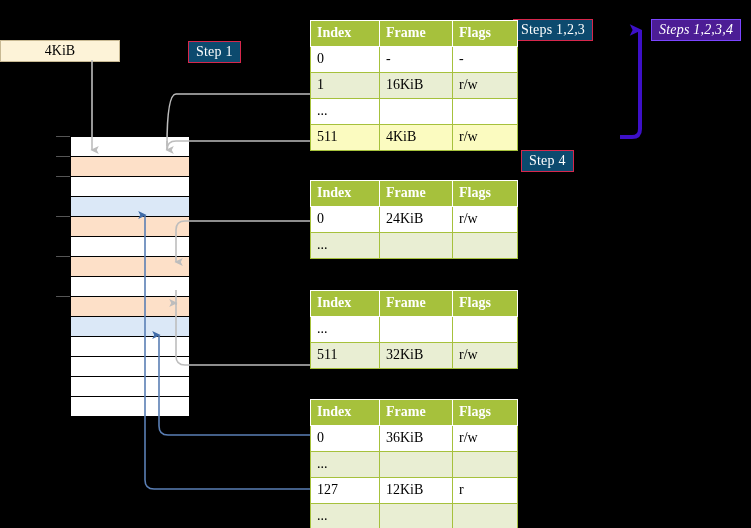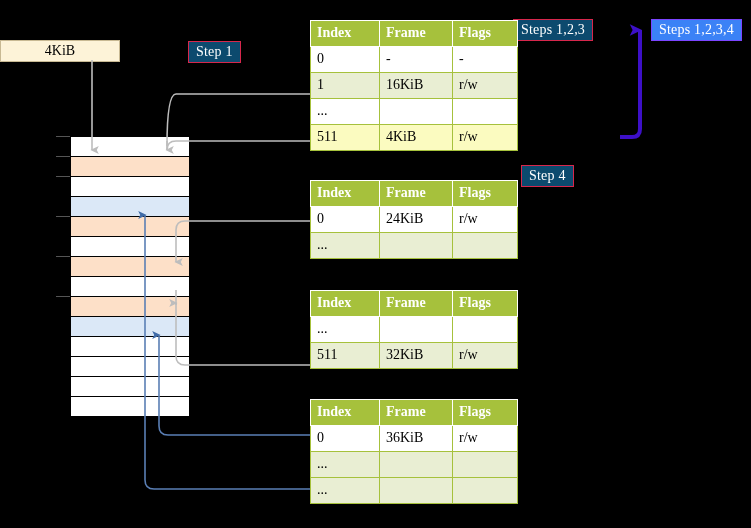--- a/index.html
+++ b/index.html
@@ -15,21 +15,21 @@
     position:absolute;
     color:#ffffff;
     font-family:"Liberation Serif", serif;
     font-size:14px;
     line-height:17px;
     padding:1px 7px 2px 7px;
     white-space:nowrap;
     letter-spacing:0.2px;
   }
   .badge.red{background:#0c4a6e;border:1px solid #d7274c;}
-  .badge.blue{background:#3b82f6;border:1px solid #7b45ff;}
+  .badge.blue{background:#4c1d95;border:1px solid #7b45ff;font-style:italic;}
 
   
   .kib-box{
     position:absolute;
     background:#fdf3d8;
     border:1px solid #c8b993;
     font-size:14px;
     text-align:center;
     color:#000;
     line-height:1;
@@ -101,21 +101,21 @@
   </div>
 
   <div class="badge red" style="left:513px;top:19px;">
     <span>Steps 1,2,3</span>
   </div>
 
   <div class="badge blue" style="left:651px;top:19px;">
     <span>Steps 1,2,3,4</span>
   </div>
 
-  <div class="badge red" style="left:521px;top:165px;">
+  <div class="badge red" style="left:521px;top:150px;">
     <span>Step 4</span>
   </div>
 
   <div class="memcol" id="memcol" style="left:70px;top:136px;width:120px;height:280px;">
       <div class="memrow" style="top: 0px; height: 21px; width: 120px;"></div>
       <div class="memrow orange" style="top: 20px; height: 21px; width: 120px;"></div>
       <div class="memrow" style="top: 40px; height: 21px; width: 120px;"></div>
       <div class="memrow blue" style="top: 60px; height: 21px; width: 120px;"></div>
       <div class="memrow orange" style="top: 80px; height: 21px; width: 120px;"></div>
       <div class="memrow" style="top: 100px; height: 21px; width: 120px;"></div>
@@ -224,20 +224,25 @@
         <tr>
           <td class="col-i">0</td>
           <td class="col-f">36KiB</td>
           <td class="col-g">r/w</td>
         </tr>
         <tr class="alt">
           <td class="col-i">...</td>
           <td class="col-f"></td>
           <td class="col-g"></td>
         </tr>
+        <tr>
+          <td class="col-i">127</td>
+          <td class="col-f">12KiB</td>
+          <td class="col-g">r</td>
+        </tr>
         <tr class="alt">
           <td class="col-i">...</td>
           <td class="col-f"></td>
           <td class="col-g"></td>
         </tr>
       </tbody>
     </table>
 
   <svg class="overlay" viewBox="0 0 751 528">
     <defs>

